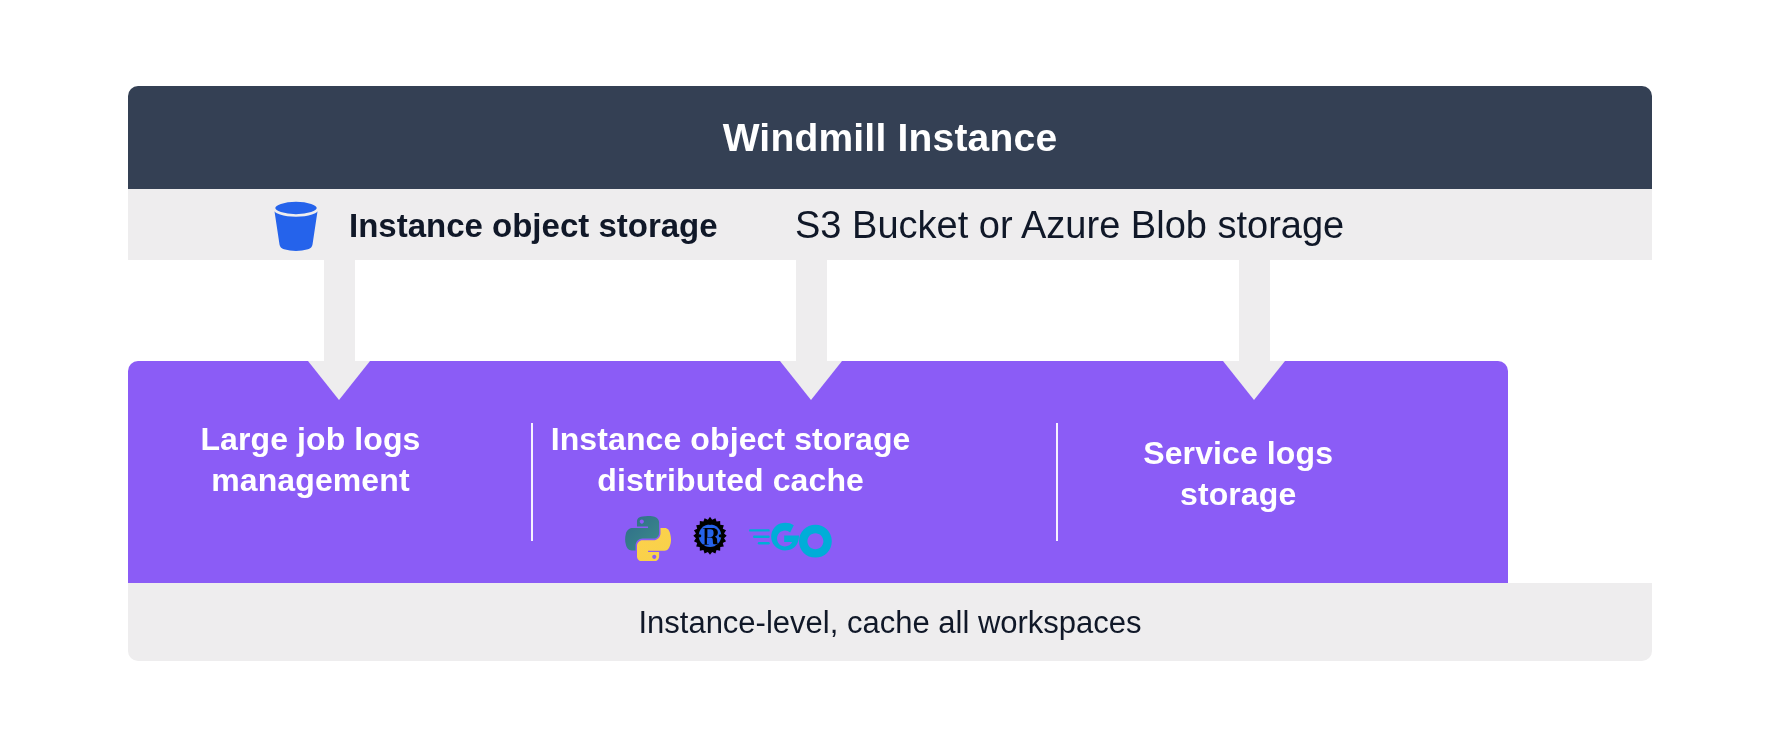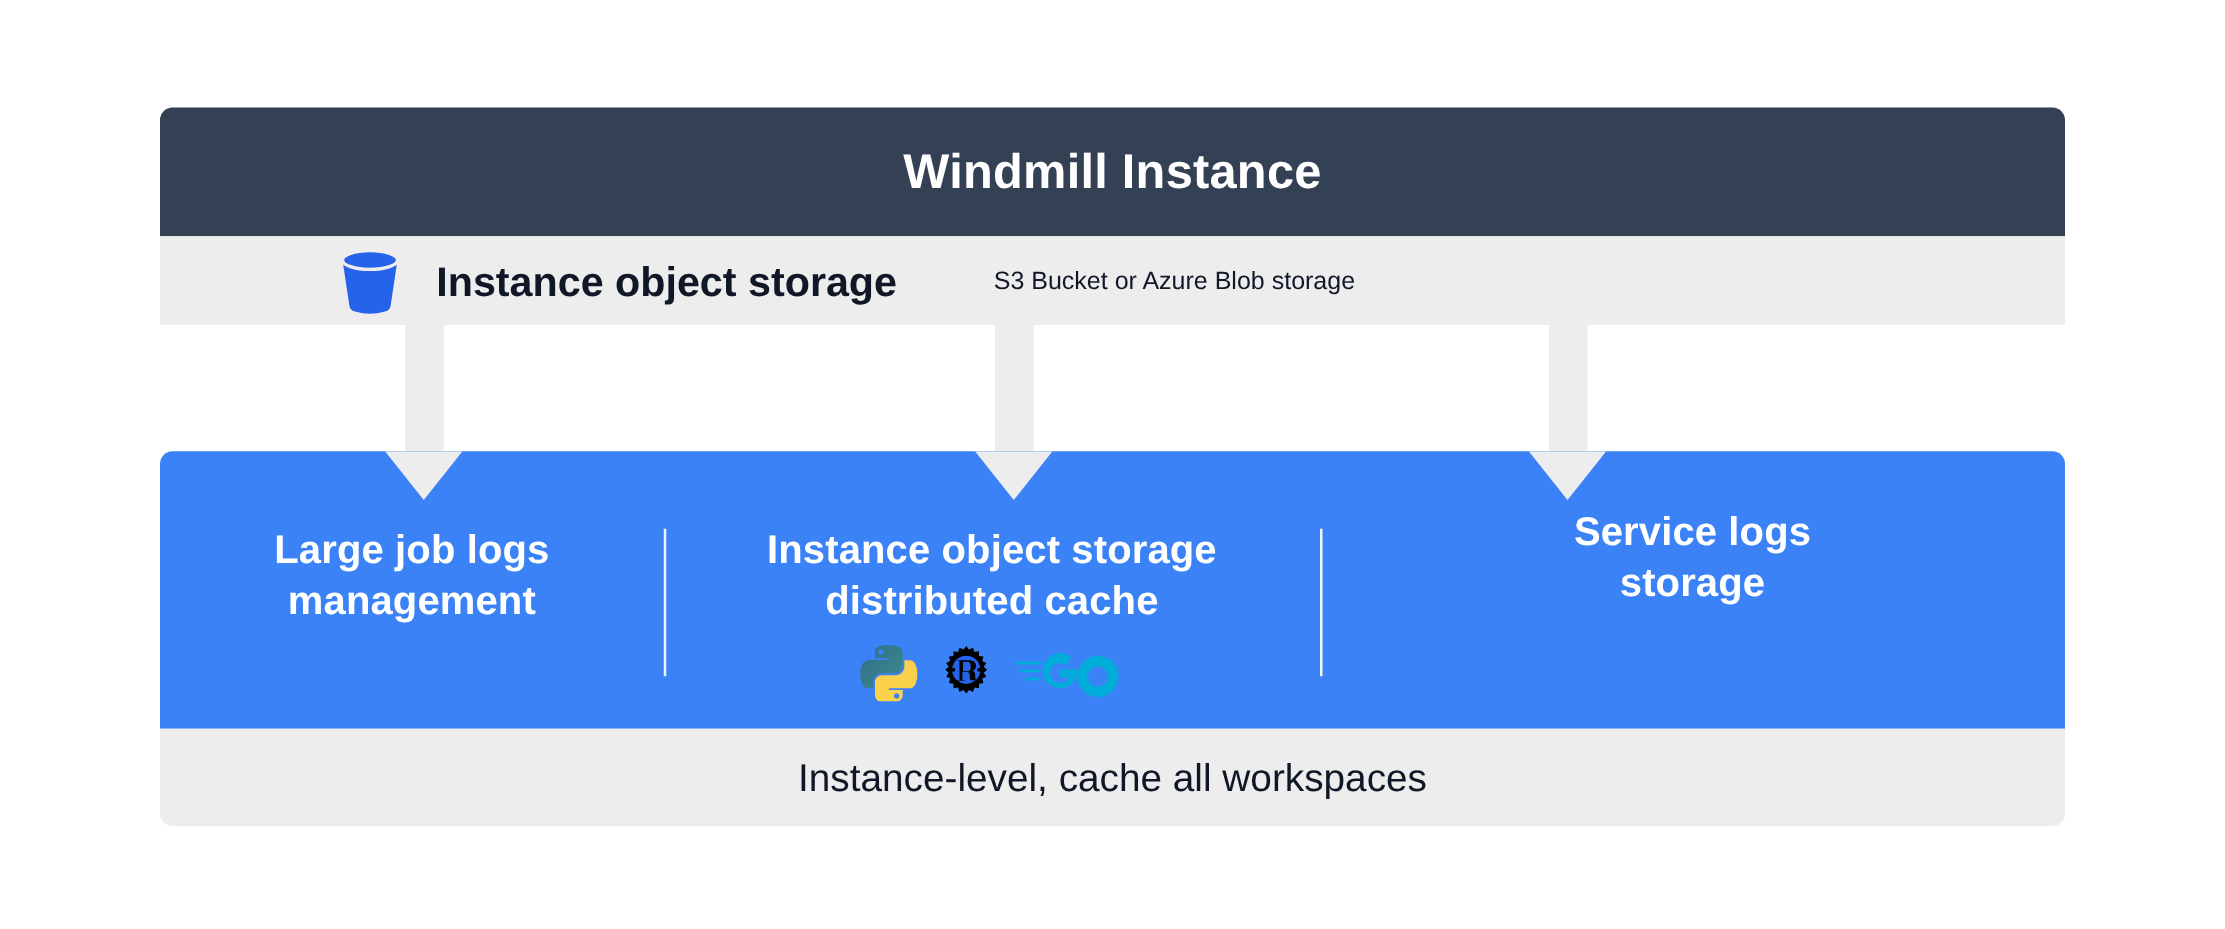--- a/index.html
+++ b/index.html
@@ -82,21 +82,21 @@
     font-weight: bold;
     color: #101828;
     white-space: nowrap;
     line-height: 1;
   }
   .subheader-sub {
     position: absolute;
     left: 667px;
     top: 50%;
     transform: translateY(-50%);
-    font-size: 20px;
+    font-size: 38px;
     font-weight: normal;
     color: #101828;
     white-space: nowrap;
     line-height: 1;
     text-align: right;
   }
 
   
   .gap-region {
     position: absolute;
@@ -117,23 +117,23 @@
   }
   .arrow-stem.s1 { left: 196px; }
   .arrow-stem.s2 { left: 668px; }
   .arrow-stem.s3 { left: 1111px; }
 
   
   .blue-panel {
     position: absolute;
     left: 0;
     top: 275px;
-    width: 1524px;
+    width: 1380px;
     height: 222px;
-    background: #3b82f6;
+    background: #8b5cf6;
     border-radius: 10px 10px 0 0;
     overflow: hidden;
   }
 
   
   .arrow-head {
     position: absolute;
     top: 0;
     width: 0;
     height: 0;
@@ -155,21 +155,21 @@
     position: relative;
     height: 100%;
     display: flex;
     flex-direction: column;
     align-items: center;
     justify-content: flex-start;
     box-sizing: border-box;
   }
   .col.c1 { width: 403px; padding-top: 58px; }
   .col.c2 { width: 525px; padding-top: 58px; }
-  .col.c3 { width: 596px; padding-top: 44px; }
+  .col.c3 { width: 596px; padding-top: 72px; }
 
   .col-title {
     color: #ffffff;
     font-size: 32px;
     font-weight: bold;
     text-align: center;
     line-height: 1.28;
     white-space: pre-line;
     letter-spacing: 0.1px;
   }

